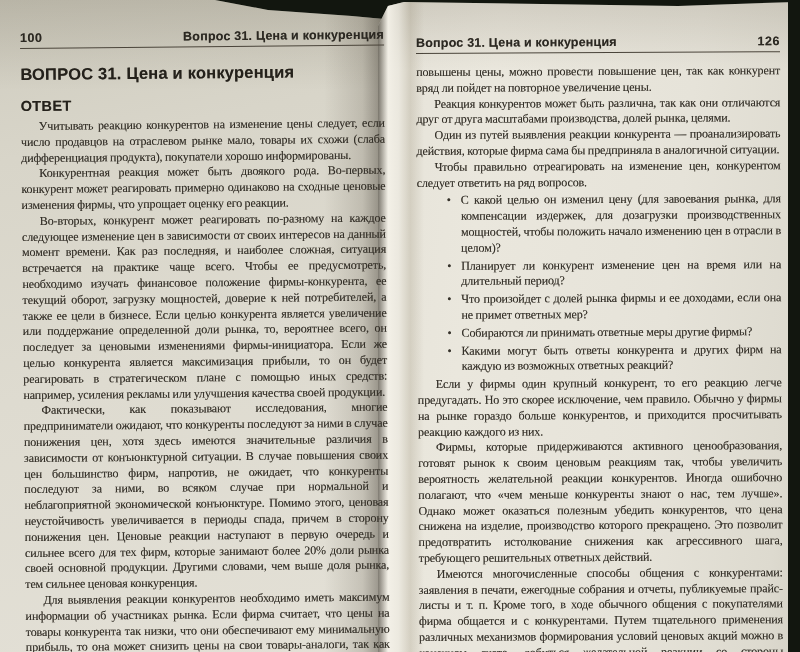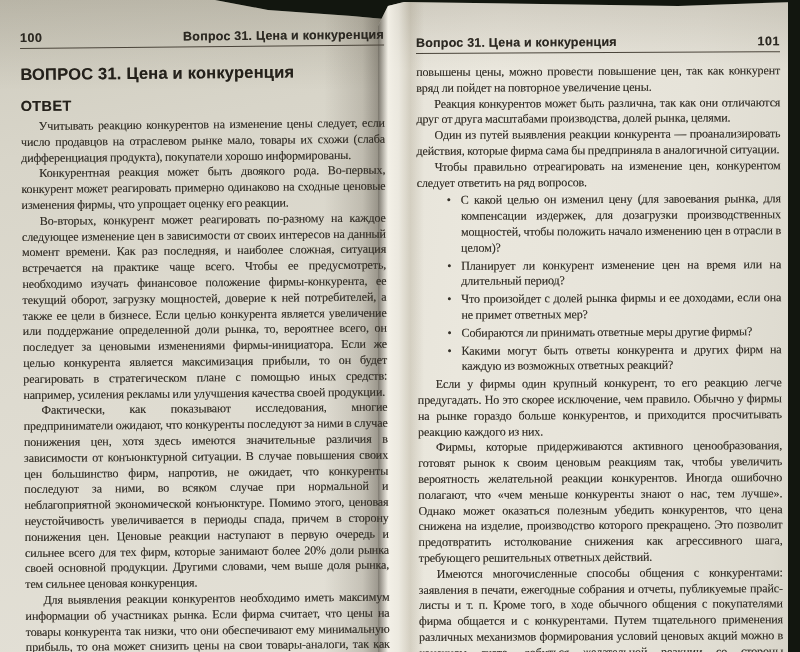--- a/index.html
+++ b/index.html
@@ -120,21 +120,21 @@
       <p>Конкурентная реакция может быть двоякого рода. Во-первых, конкурент может реагировать примерно одинаково на сходные ценовые изменения фирмы, что упрощает оценку его реакции.</p>
       <p>Во-вторых, конкурент может реагировать по-разному на каждое следующее изменение цен в зависимости от своих интересов на данный момент времени. Как раз последняя, и наиболее сложная, ситуация встречается на практике чаще всего. Чтобы ее предусмотреть, необходимо изучать финансовое положение фирмы-конкурента, ее текущий оборот, загрузку мощностей, доверие к ней потребителей, а также ее цели в бизнесе. Если целью конкурента является увеличение или поддержание определенной доли рынка, то, вероятнее всего, он последует за ценовыми изменениями фирмы-инициатора. Если же целью конкурента является максимизация прибыли, то он будет реагировать в стратегическом плане с помощью иных средств: например, усиления рекламы или улучшения качества своей продукции.</p>
       <p>Фактически, как показывают исследования, многие предприниматели ожидают, что конкуренты последуют за ними в случае понижения цен, хотя здесь имеются значительные различия в зависимости от конъюнктурной ситуации. В случае повышения своих цен большинство фирм, напротив, не ожидает, что конкуренты последуют за ними, во всяком случае при нормальной и неблагоприятной экономической конъюнктуре. Помимо этого, ценовая неустойчивость увеличивается в периоды спада, причем в сторону понижения цен. Ценовые реакции наступают в первую очередь и сильнее всего для тех фирм, которые занимают более 20% доли рынка своей основной продукции. Другими словами, чем выше доля рынка, тем сильнее ценовая конкуренция.</p>
       <p>Для выявления реакции конкурентов необходимо иметь максимум информации об участниках рынка. Если фирма считает, что цены на товары конкурента так низки, что они обеспечивают ему минимальную прибыль, то она может снизить цены на свои товары-аналоги, так как возможности снижения цен конкурента ограничены. На товары, которые соперничают с товарами конкурента и на которые недавно были</p>
     </div>
   </div>
 
   <div class="content content-right">
     <div class="page-header">
       <span class="running-title">Вопрос 31. Цена и конкуренция</span>
-      <span class="page-num">101</span>
+      <span class="page-num">126</span>
     </div>
     <div class="body-text body-text-right">
       <p class="no-indent">повышены цены, можно провести повышение цен, так как конкурент вряд ли пойдет на повторное увеличение цены.</p>
       <p>Реакция конкурентов может быть различна, так как они отличаются друг от друга масштабами производства, долей рынка, целями.</p>
       <p>Один из путей выявления реакции конкурента — проанализировать действия, которые фирма сама бы предприняла в аналогичной ситуации.</p>
       <p>Чтобы правильно отреагировать на изменение цен, конкурентом следует ответить на ряд вопросов.</p>
       <ul class="qlist">
         <li>С какой целью он изменил цену (для завоевания рынка, для компенсации издержек, для дозагрузки производственных мощностей, чтобы положить начало изменению цен в отрасли в целом)?</li>
         <li>Планирует ли конкурент изменение цен на время или на длительный период?</li>
         <li>Что произойдет с долей рынка фирмы и ее доходами, если она не примет ответных мер?</li>

